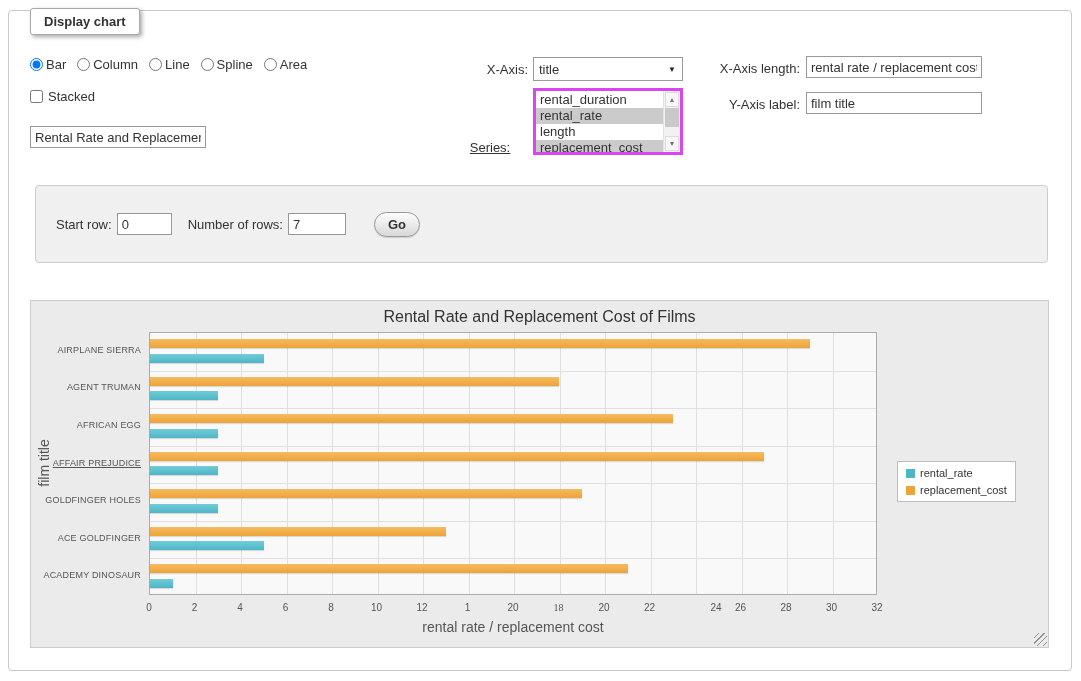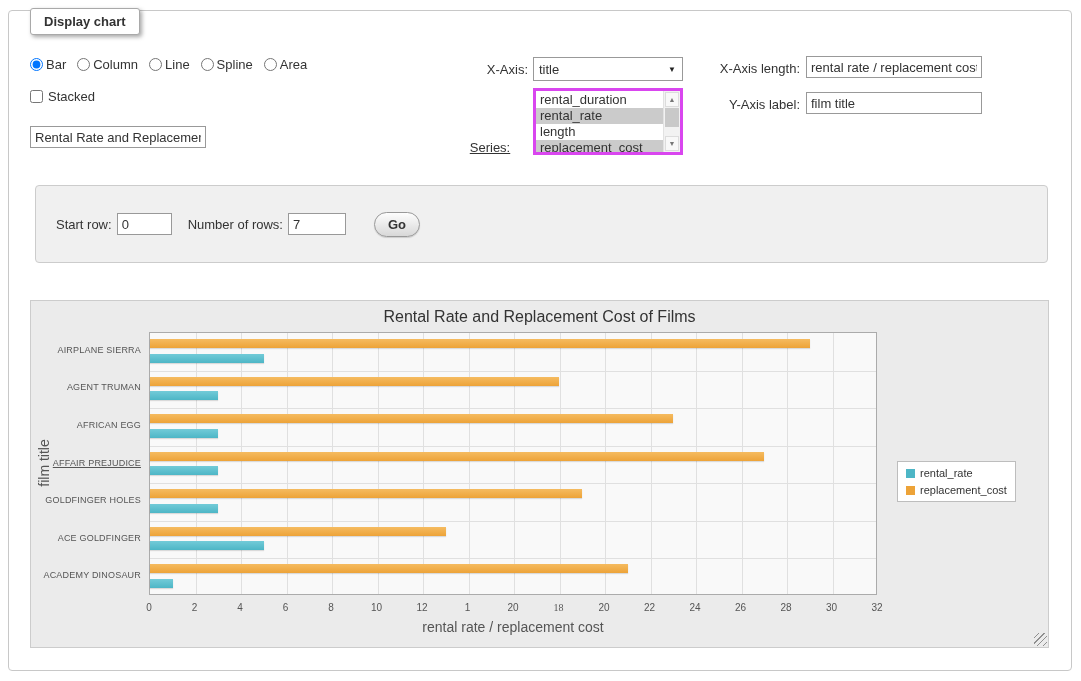--- a/index.html
+++ b/index.html
@@ -228,21 +228,21 @@
     <div class="tick-label" style="left: 194px;">4</div>
     <div class="tick-label" style="left: 239.5px;">6</div>
     <div class="tick-label" style="left: 285px;">8</div>
     <div class="tick-label" style="left: 330.5px;">10</div>
     <div class="tick-label" style="left: 376px;">12</div>
     <div class="tick-label" style="left: 421.5px;">1</div>
     <div class="tick-label" style="left: 467px;">20</div>
     <div class="tick-label" style="left: 512.5px; font-family: Liberation Serif, serif;">18</div>
     <div class="tick-label" style="left: 558px;">20</div>
     <div class="tick-label" style="left: 603.5px;">22</div>
-    <div class="tick-label" style="left: 649px;">24</div>
+    <div class="tick-label" style="left: 670px;">24</div>
     <div class="tick-label" style="left: 694.5px;">26</div>
     <div class="tick-label" style="left: 740px;">28</div>
     <div class="tick-label" style="left: 785.5px;">30</div>
     <div class="tick-label" style="left: 831px;">32</div>
     <div class="cat-label" style="top: 43.7857px;">AIRPLANE SIERRA</div>
     <div class="cat-label" style="top: 81.3571px;">AGENT TRUMAN</div>
     <div class="cat-label" style="top: 118.929px;">AFRICAN EGG</div>
     <div class="cat-label" style="top: 156.5px; text-decoration: underline;">AFFAIR PREJUDICE</div>
     <div class="cat-label" style="top: 194.071px;">GOLDFINGER HOLES</div>
     <div class="cat-label" style="top: 231.643px;">ACE GOLDFINGER</div>

